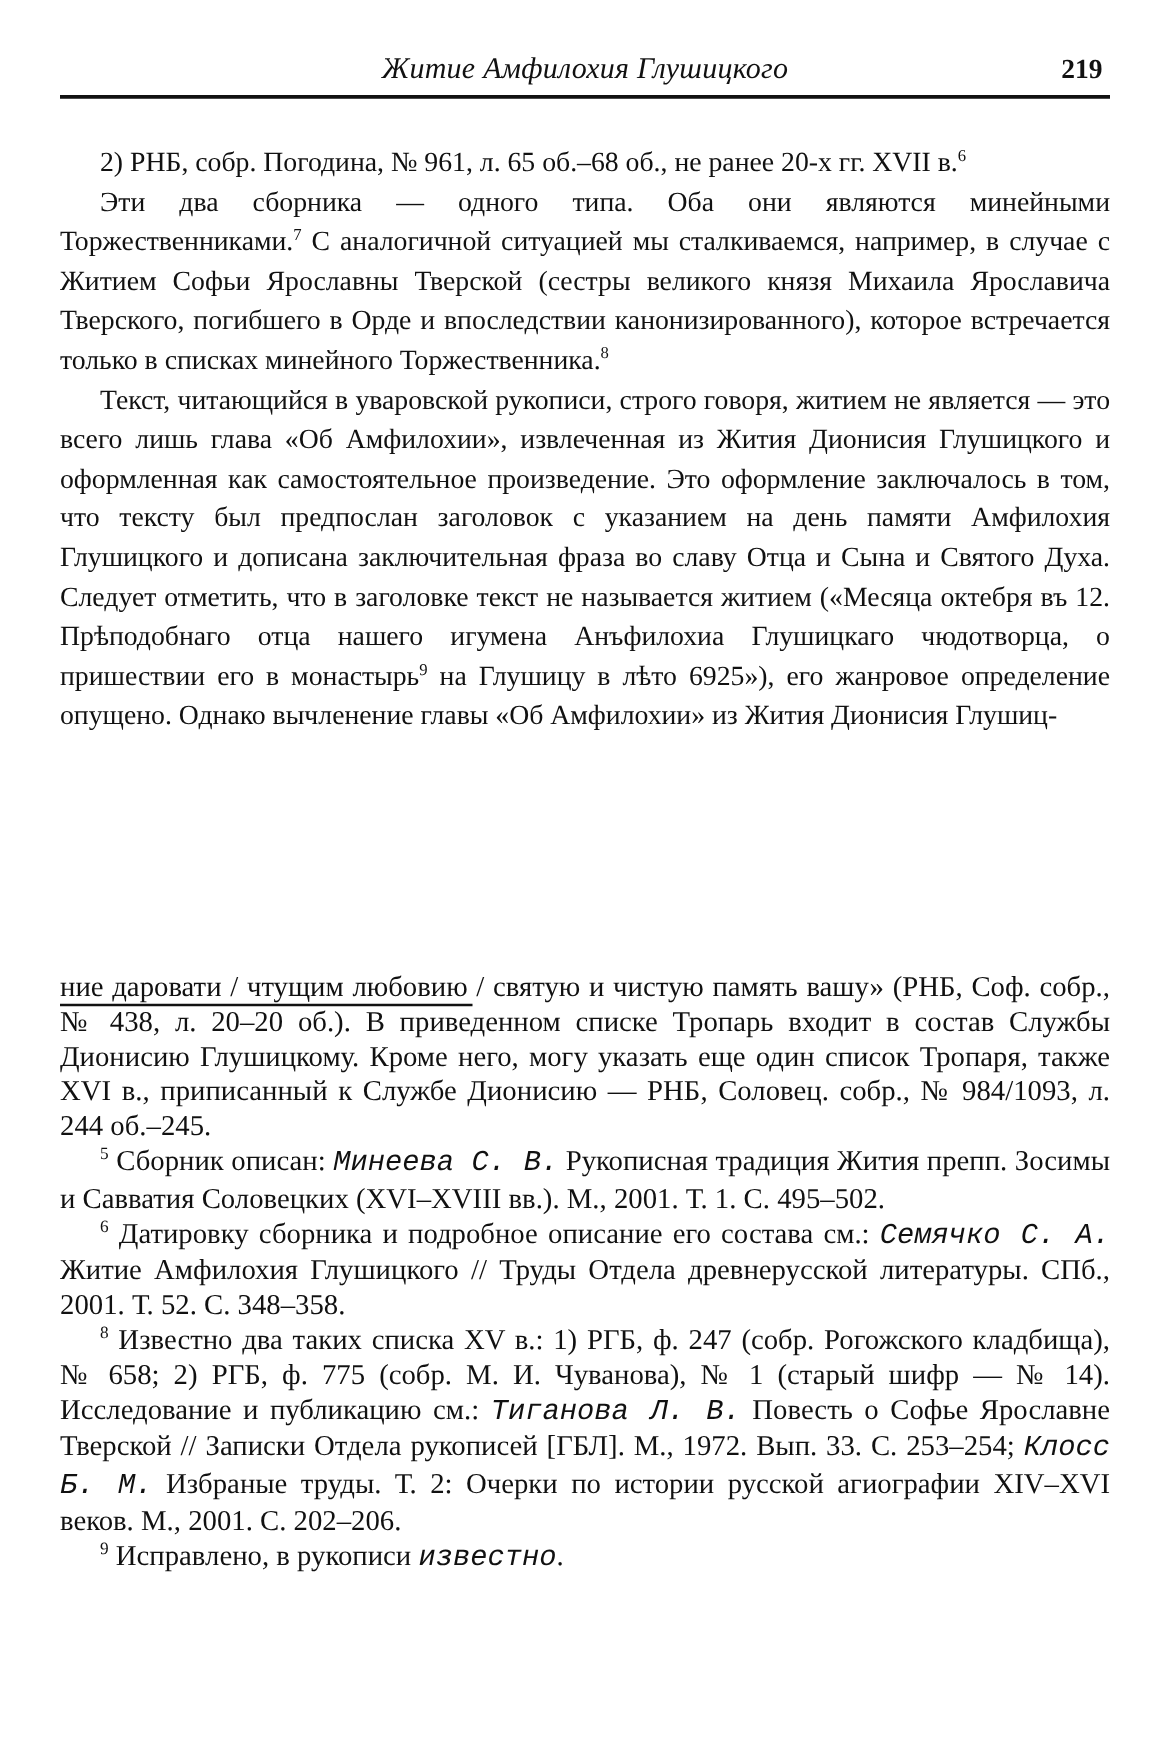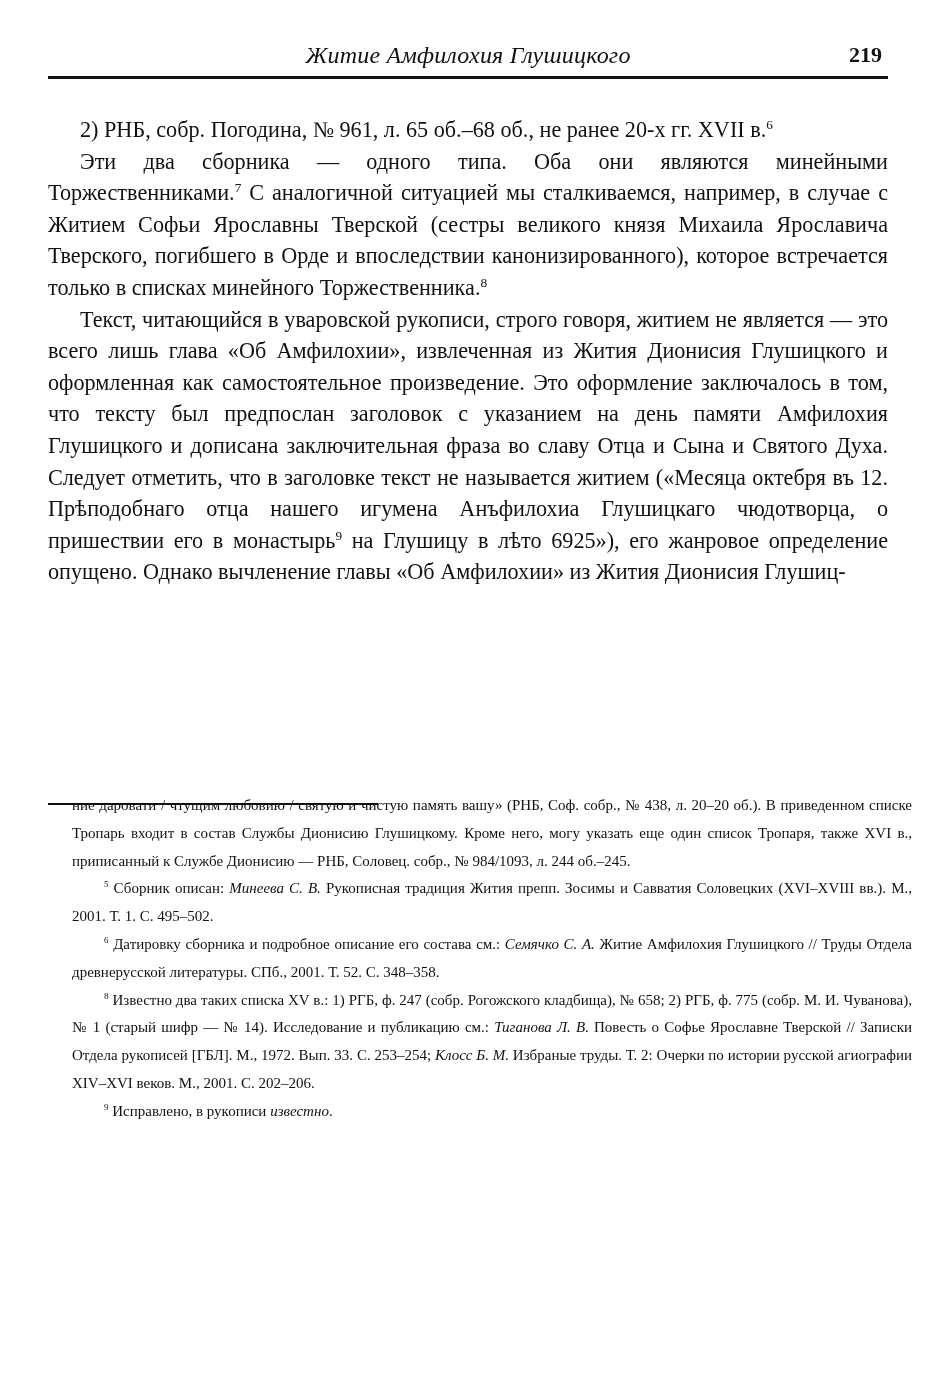--- a/index.html
+++ b/index.html
@@ -24,26 +24,26 @@
   .body-text {
     position: absolute; top: 114px; left: 0; width: 840px;
     font-size: 22.2px; line-height: 31.6px; text-align: justify;
   }
   .body-text p { margin: 0; text-indent: 32px; }
   sup { font-size: 0.6em; line-height: 0; vertical-align: super; }
   .fn-rule {
     position: absolute; top: 803px; left: 0; width: 330px; height: 2px; background: #111;
   }
   .footnotes {
-    position: absolute; top: 792px; left: 0; width: 840px;
-    font-size: 15px; line-height: 27.8px; text-align: justify; margin-left: 24px;
+    position: absolute; top: 776px; left: 0; width: 840px;
+    font-size: 23px; line-height: 27.8px; text-align: justify;
   }
   .footnotes p { margin: 0; text-indent: 32px; }
   .footnotes p.cont { text-indent: 0; }
-  .it { font-style: italic; }
+  .it { font-style: italic; font-family: Liberation Mono, monospace; }
 </style>
 </head>
 <body>
 
 <div class="page">
   <div class="running-head">
     <div class="running-title">Житие Амфилохия Глушицкого</div>
     <div class="page-number">219</div>
   </div>
   <div class="head-rule"></div>

